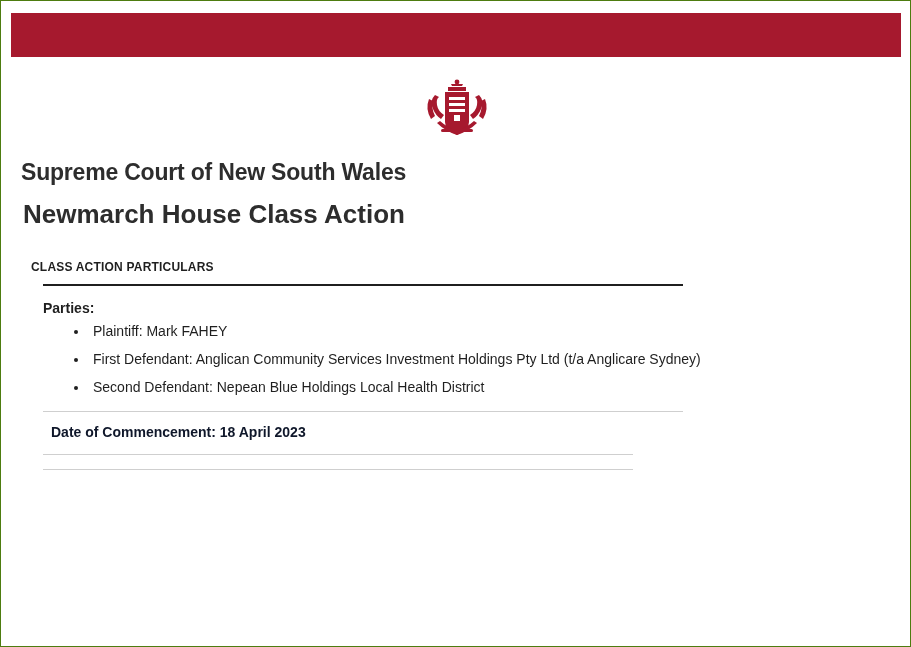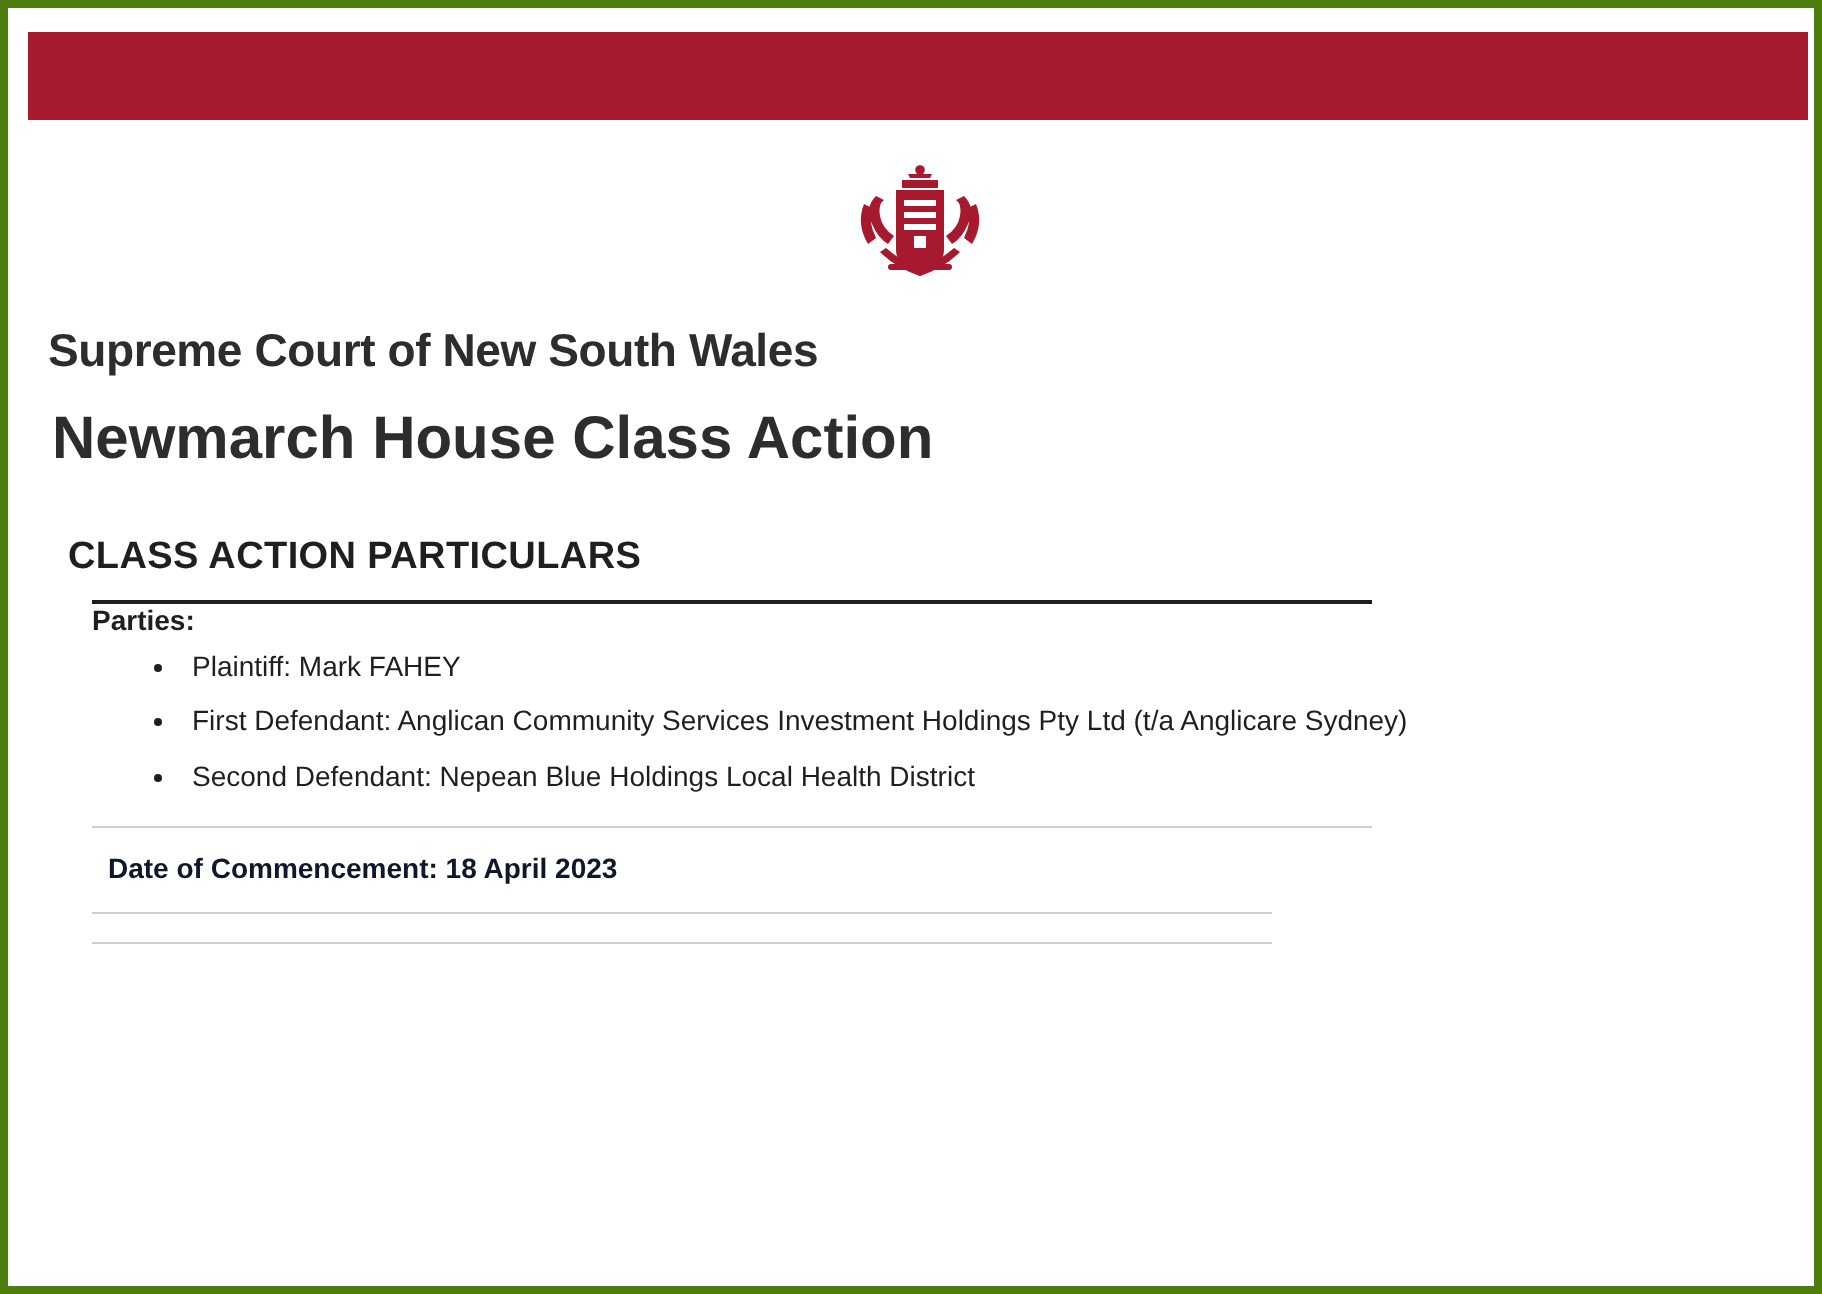--- a/index.html
+++ b/index.html
@@ -13,21 +13,21 @@
     font-family: "Liberation Sans", sans-serif;
     color: #1c1c1c;
     overflow: hidden;
   }
   .page {
     position: relative;
     width: 911px;
     height: 647px;
     background: #ffffff;
     box-sizing: border-box;
-    border: 4px solid #4d7c0f;
+    border: 1px solid #4d7c0f;
   }
   .top-bar {
     position: absolute;
     top: 12px;
     left: 10px;
     width: 890px;
     height: 44px;
     background: #a6192e;
   }
   .crest-wrap {
@@ -50,41 +50,42 @@
   }
   .court-name {
     font-size: 23px;
     font-weight: bold;
     letter-spacing: -0.2px;
     color: #2d2d2d;
     margin: 0 0 12px 0;
     line-height: 1.2;
   }
   .case-title {
-    font-size: 30px;
+    font-size: 26px;
     font-weight: bold;
     color: #2d2d2d;
     margin: 0 0 30px 2px;
     line-height: 1.2;
   }
   .section-heading {
-    font-size: 19px;
+    font-size: 12px;
     font-weight: bold;
     letter-spacing: 0.2px;
     color: #1f1f1f;
     margin: 0 0 10px 10px;
   }
   .rule-strong {
     border: 0;
     border-top: 2px solid #1f1f1f;
     margin: 0 0 0 22px;
     width: 640px;
   }
   .block {
     margin-left: 10px;
+    padding-top: 14px;
   }
   .label-bold {
     font-size: 14px;
     font-weight: bold;
     color: #1f1f1f;
     margin: 0 0 4px 12px;
   }
   ul.parties {
     margin: 6px 0 0 0;
     padding-left: 58px;

